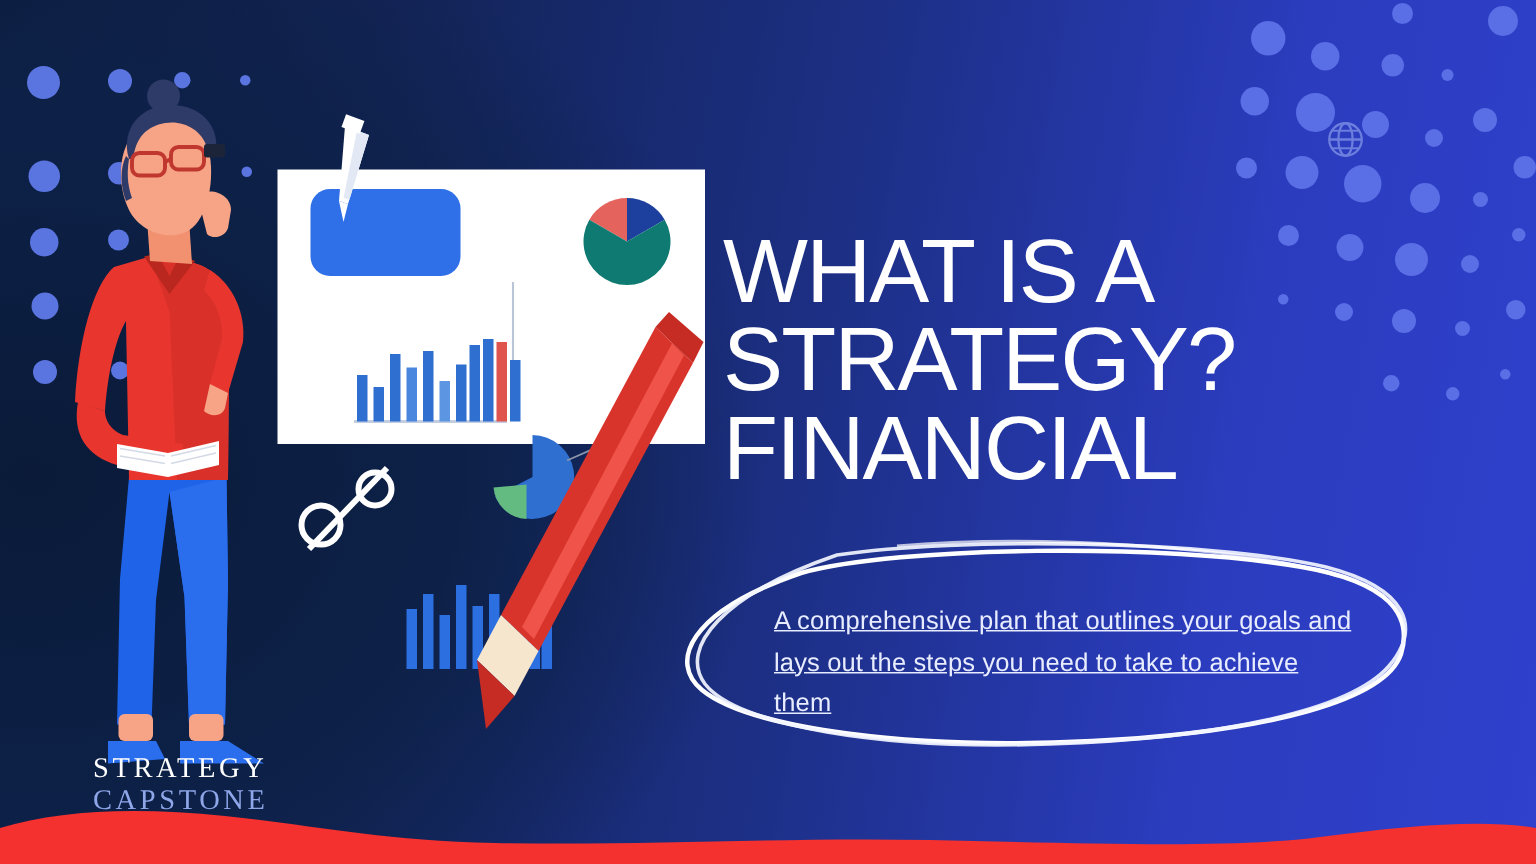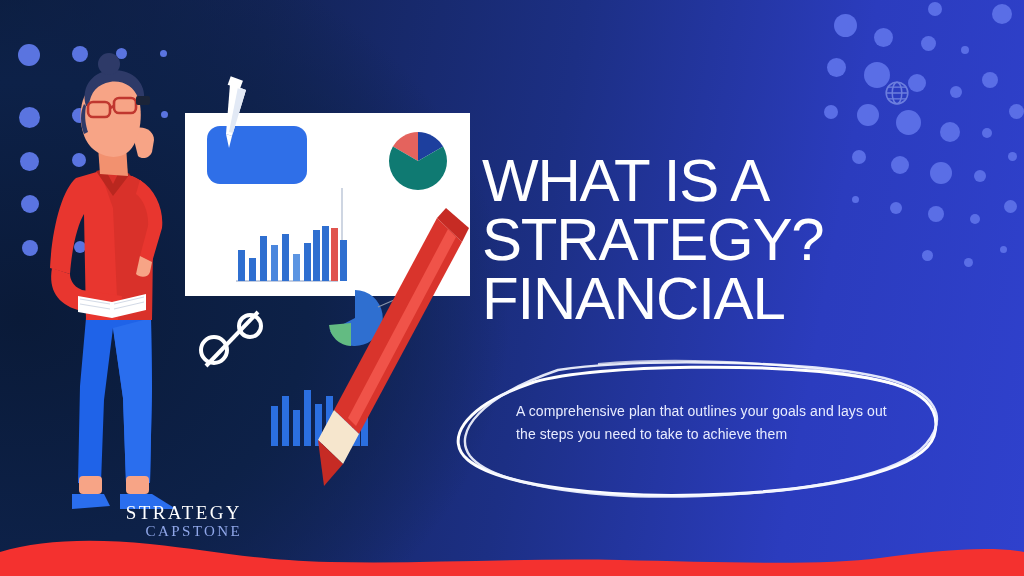--- a/index.html
+++ b/index.html
@@ -32,32 +32,32 @@
     color:#ffffff;font-weight:normal;font-size:60px;line-height:0.98;
     letter-spacing:-1.2px;font-family:"Liberation Sans",sans-serif;
     text-transform:uppercase;
   }
   .title span{display:block;white-space:nowrap;}
 
   
   .ovalwrap{position:absolute;left:448px;top:352px;width:500px;height:150px;}
   .subtitle{
     position:absolute;left:516px;top:400px;width:390px;
-    color:#e8ecff;font-size:14px;line-height:1.62;
-    font-family:"Liberation Sans",sans-serif;letter-spacing:.1px;
-  }
-
-  
-  .logo{position:absolute;left:62px;top:503px;width:180px;text-align:right;}
+    color:#e8ecff;font-size:17px;line-height:1.62;
+    font-family:"Liberation Sans",sans-serif;letter-spacing:.1px;text-decoration:underline;
+  }
+
+  
+  .logo{position:absolute;left:62px;top:503px;width:180px;text-align:left;}
   .logo .l1{
     color:#ffffff;font-family:"Liberation Serif",serif;font-size:19px;
     letter-spacing:2.4px;line-height:1.05;font-weight:400;
   }
   .logo .l2{
-    color:#8fa6e8;font-family:"Liberation Serif",serif;font-size:15px;
+    color:#8fa6e8;font-family:"Liberation Serif",serif;font-size:19px;
     letter-spacing:2.4px;line-height:1.15;font-weight:400;
   }
 
   
   .wave{position:absolute;left:0;bottom:0;width:1024px;height:44px;}
 </style>
 </head>
 <body>
 
 <div id="slide">

